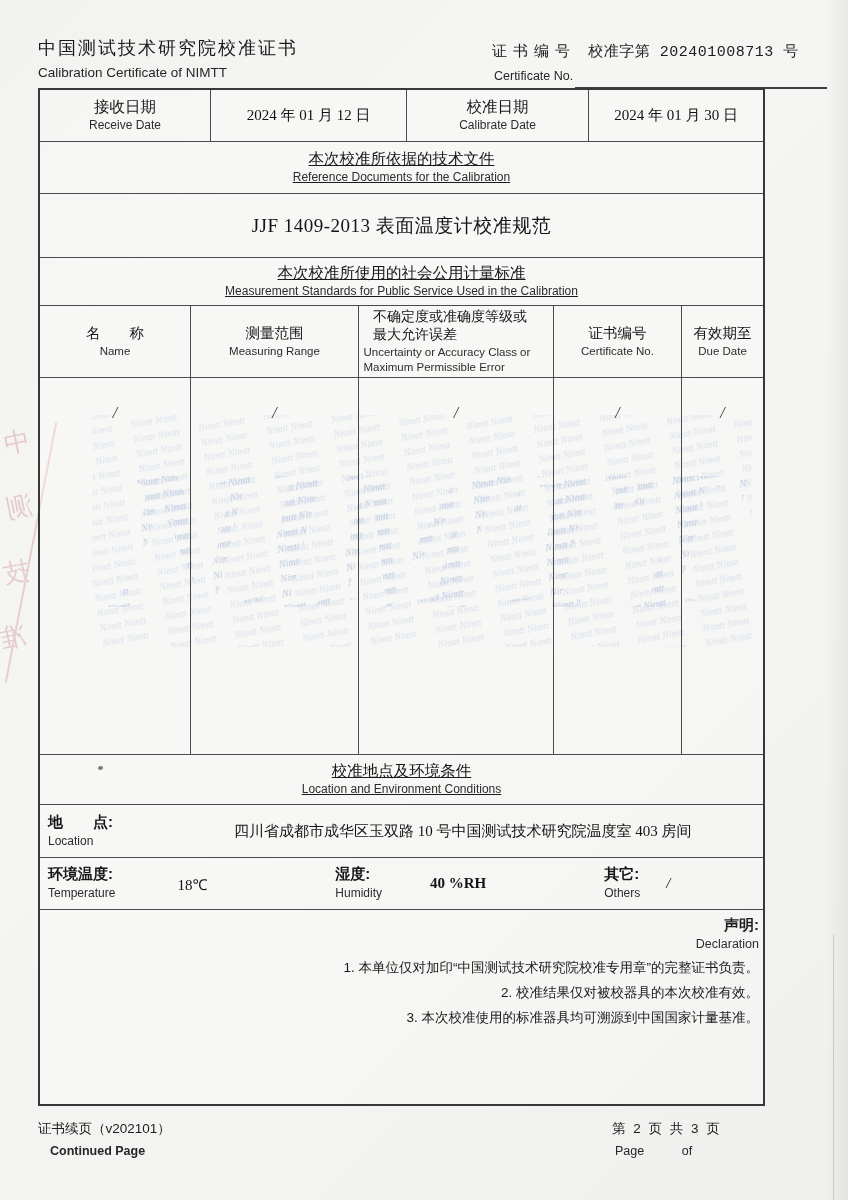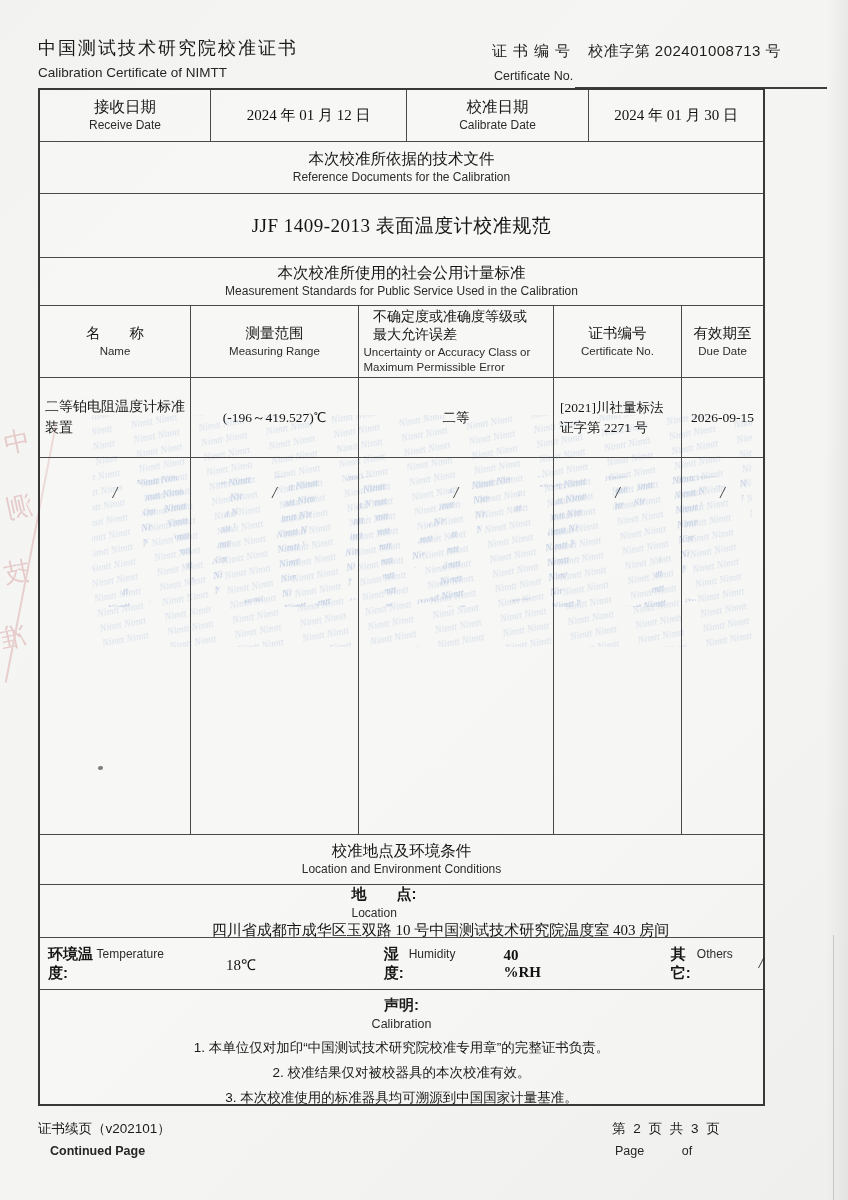--- a/index.html
+++ b/index.html
@@ -10,76 +10,76 @@
   }
   .paper::after{content:"";position:absolute;top:0;right:0;width:22px;height:100%;
     background:linear-gradient(to right,rgba(0,0,0,0),rgba(0,0,0,0.05));pointer-events:none;}
   .abs{position:absolute;}
 
   
   .title-cn{left:38px;top:36px;font-size:18px;font-weight:500;letter-spacing:2px;color:#191919;}
   .title-en{left:38px;top:65px;font-size:13.5px;color:#262626;}
   .certno-cn{left:492px;top:42px;font-size:15px;font-weight:500;white-space:nowrap;}
   .certno-cn .lbl{letter-spacing:6px;margin-right:8px;}
-  .certno-cn .val{font-family:Liberation Sans, sans-serif;letter-spacing:0.5px;}
+  .certno-cn .val{font-family:Liberation Mono, monospace;letter-spacing:0.5px;}
   .certno-en{left:494px;top:69px;font-size:12.5px;color:#262626;}
   .certno-line{left:575px;top:87px;width:252px;height:2px;background:#3f3f3f;}
 
   
   .doc-table{left:38px;top:88px;width:727px;height:1018px;border:2px solid #383838;
     box-sizing:border-box;display:flex;flex-direction:column;background:rgba(255,255,255,0.25);}
   .trow{display:flex;box-sizing:border-box;border-bottom:1px solid #4a4a4a;flex:0 0 auto;}
   .trow:last-child{border-bottom:none;flex:1 1 auto;}
   .tcell{box-sizing:border-box;border-right:1px solid #4a4a4a;display:flex;flex-direction:column;
     align-items:center;justify-content:center;text-align:left;overflow:hidden;}
   .tcell:last-child{border-right:none;}
   .cn{font-size:15.5px;font-weight:500;color:#161616;line-height:1.25;}
   .en{font-size:12px;color:#2c2c2c;line-height:1.3;margin-top:2px;}
 
   .r-dates{height:52px;}
   .r-dates .c1{width:171px;} .r-dates .c2{width:196px;} .r-dates .c3{width:182px;} .r-dates .c4{flex:1;}
   .date-val{font-family:"Liberation Serif", serif;font-size:15px;color:#111;}
 
   .r-sechead{height:52px;align-items:stretch;}
-  .r-sechead .tcell{flex:1;}
+  .r-sechead .tcell{flex:1;text-decoration:underline;}
   .r-refcontent{height:64px;}
   .ref-text{font-family:"Liberation Serif", serif;font-size:19px;color:#141414;letter-spacing:0.5px;}
   .r-stdhead{height:48px;}
 
   .r-colhead{height:72px;}
   .col1{width:151px;} .col2{width:168px;} .col3{width:195px;} .col4{width:128px;} .col5{flex:1;}
   .r-colhead .cn{font-size:14.5px;}
   .r-colhead .col3 .cn{font-size:14px;display:inline-block;max-width:166px;}
   .r-colhead .en{font-size:11.5px;max-width:185px;}
 
   .r-data{height:80px;}
   .r-data .tcell{font-family:"Liberation Serif", serif;font-size:13.5px;color:#161616;line-height:1.45;}
   .r-data .col1{font-size:14px;padding:0 5px;}
   .r-data .col4{padding:0 6px;}
 
   .r-tall{height:377px;align-items:stretch;}
   .r-tall .tcell{justify-content:flex-start;padding-top:26px;
     font-family:"Liberation Serif", serif;font-size:16px;font-style:italic;color:#333;}
 
   .r-lochead{height:50px;}
-  .r-location{height:53px;align-items:center;justify-content:flex-start;flex-direction:column;}
+  .r-location{height:53px;align-items:center;justify-content:flex-start;}
   .loc-label{margin-left:8px;width:108px;display:flex;flex-direction:column;align-items:flex-start;}
   .loc-label .cn{font-size:15px;font-weight:600;}
   .loc-value{font-family:"Liberation Serif", serif;font-size:15px;color:#131313;margin-left:78px;}
 
   .r-env{height:52px;align-items:center;justify-content:flex-start;}
-  .env-label{display:flex;flex-direction:row;align-items:flex-start;}
+  .env-label{display:flex;flex-direction:column;align-items:flex-start;}
   .env-label .cn{font-size:15px;font-weight:600;}
   .env-val{font-family:"Liberation Serif", serif;font-size:15px;color:#131313;}
   .env-label.l1{margin-left:8px;} .env-val.v1{margin-left:62px;}
   .env-label.l2{margin-left:128px;} .env-val.v2{margin-left:48px;font-weight:bold;}
   .env-label.l3{margin-left:118px;} .env-val.v3{margin-left:26px;font-style:italic;}
 
   .r-decl{align-items:stretch;}
-  .r-decl .tcell{flex:1;align-items:center;text-align:left;justify-content:flex-start;padding:6px 4px;}
+  .r-decl .tcell{flex:1;align-items:flex-end;text-align:left;justify-content:flex-start;padding:6px 4px;}
   .decl-cn{font-size:15px;font-weight:700;}
   .decl-en{font-size:12.5px;color:#2c2c2c;margin:2px 0 4px;}
   .decl-item{font-size:13.5px;color:#191919;line-height:25px;}
 
   
   .foot-left-cn{left:38px;top:1120px;font-size:13.5px;font-weight:500;}
   .foot-left-en{left:50px;top:1144px;font-size:12.5px;color:#262626;font-weight:bold;}
   .foot-right-cn{left:612px;top:1120px;font-size:13.5px;letter-spacing:2px;}
   .foot-right-en{left:615px;top:1144px;font-size:12.5px;color:#262626;}
   .foot-right-en .of{margin-left:34px;}
@@ -187,27 +187,20 @@
       <div class="tcell col4">
         <span class="cn">证书编号</span>
         <span class="en">Certificate No.</span>
       </div>
       <div class="tcell col5">
         <span class="cn">有效期至</span>
         <span class="en">Due Date</span>
       </div>
     </div>
 
-    <div class="trow r-data">
-      <div class="tcell col1">二等铂电阻温度计标准装置</div>
-      <div class="tcell col2">(-196～419.527)℃</div>
-      <div class="tcell col3">二等</div>
-      <div class="tcell col4">[2021]川社量标法证字第 2271 号</div>
-      <div class="tcell col5">2026-09-15</div>
-    </div>
 
     <div class="trow r-tall">
       <div class="tcell col1">/</div>
       <div class="tcell col2">/</div>
       <div class="tcell col3">/</div>
       <div class="tcell col4">/</div>
       <div class="tcell col5">/</div>
     </div>
 
     <div class="trow r-sechead r-lochead">
@@ -239,21 +232,21 @@
       <div class="env-label l3">
         <span class="cn">其它:</span>
         <span class="en">Others</span>
       </div>
       <span class="env-val v3">/</span>
     </div>
 
     <div class="trow r-decl">
       <div class="tcell">
         <span class="decl-cn">声明:</span>
-        <span class="decl-en">Calibration</span>
+        <span class="decl-en">Declaration</span>
         <span class="decl-item">1. 本单位仅对加印“中国测试技术研究院校准专用章”的完整证书负责。</span>
         <span class="decl-item">2. 校准结果仅对被校器具的本次校准有效。</span>
         <span class="decl-item">3. 本次校准使用的标准器具均可溯源到中国国家计量基准。</span>
       </div>
     </div>
 
   </div>
 
   <div class="abs foot-left-cn">证书续页（v202101）</div>
   <div class="abs foot-left-en">Continued Page</div>

